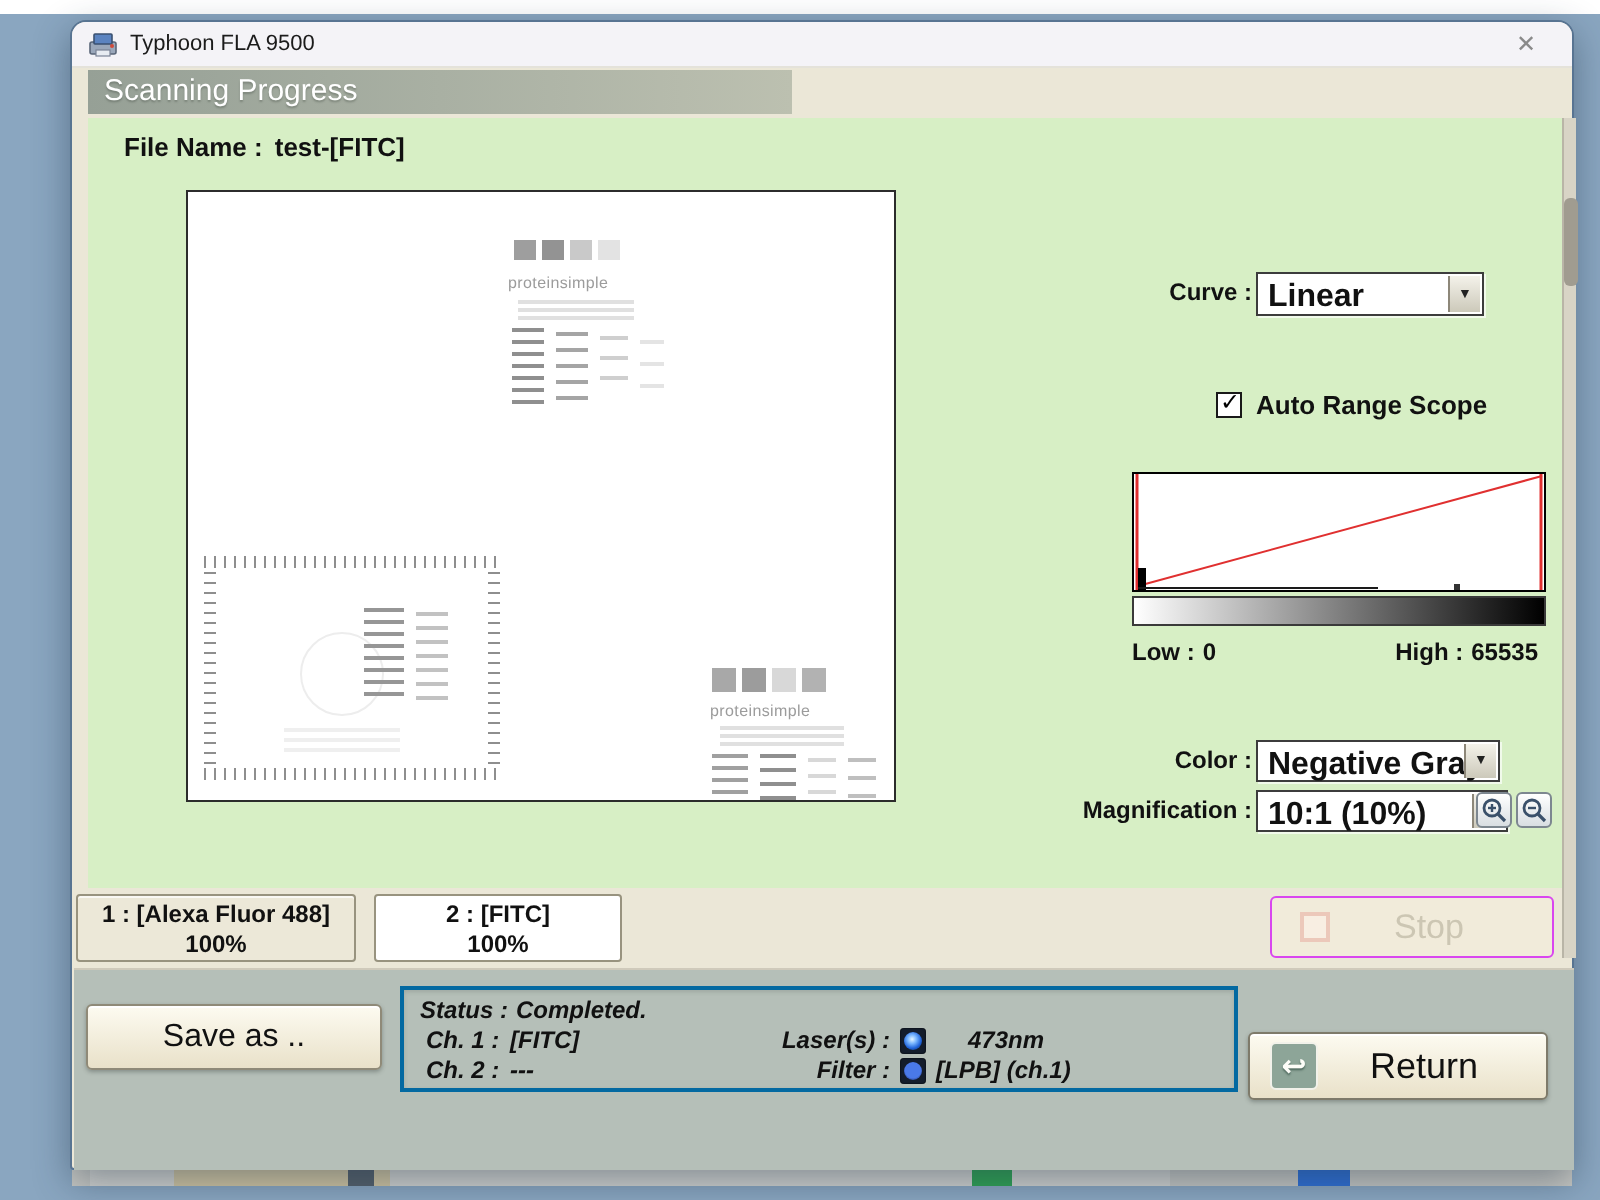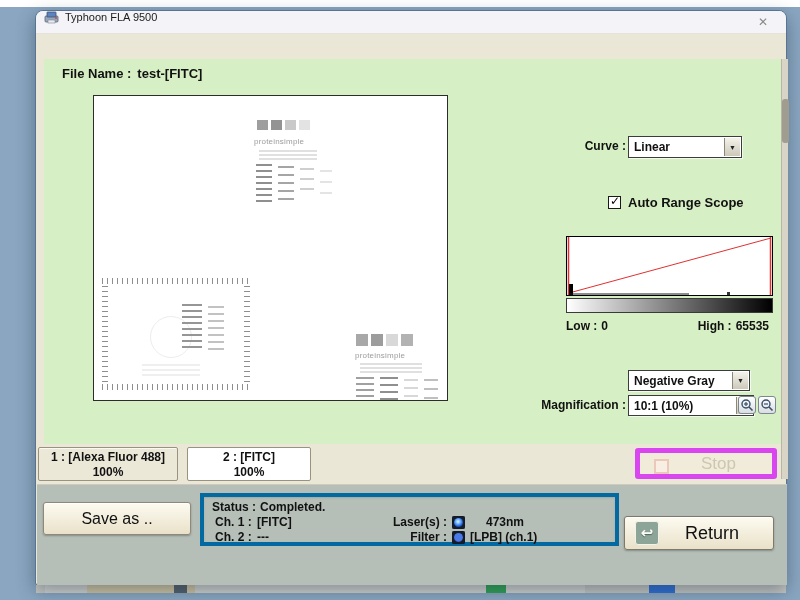--- a/index.html
+++ b/index.html
@@ -12,21 +12,21 @@
   #desktop-white-strip { left:0; top:593; width:800px; height:7px; background:#ffffff; }
   #behind-strip { left:36px; top:585px; width:750px; height:8px; background:#c9c9c4; overflow:hidden; }
   #behind-strip span { position:absolute; top:0; height:8px; display:block; }
 
   
   #window { left:35px; top:10px; width:752px; height:575px; background:#ebe7d7;
             border:1px solid #587492; border-radius:8px 8px 2px 2px;
             box-shadow:0 6px 18px rgba(30,50,70,.45); }
   #titlebar { left:0; top:0; width:750px; height:23px; background:#f4f3f7;
               border-radius:7px 7px 0 0; border-bottom:1px solid #e4e2da;
-              display:flex; padding-left:8px; }
+              display:flex; align-items:center; padding-left:8px; }
   #titlebar .win-title { font-size:11px; color:#1b1b1b; margin-left:6px; }
   #close-btn { position:absolute; right:14px; top:3px; width:18px; height:16px;
                color:#8a8a8a; font-size:12px; line-height:16px; text-align:center; cursor:default; }
 
   #prog-header { left:8px; top:24px; width:352px; height:22px;
                  background:linear-gradient(90deg,#96a096,#bcc0b0);
                  color:#fff; font-size:15px; line-height:22px; padding-left:8px;
                  text-shadow:0 1px 1px rgba(60,70,60,.35); }
 
   
@@ -52,21 +52,21 @@
             background:repeating-linear-gradient(180deg,#8e8e8e 0 1px,transparent 1px 5px); }
   .faint-circle { position:absolute; left:48px; top:38px; width:42px; height:42px;
                   border:1px solid #ededed; border-radius:50%; }
   .faint-lines { position:absolute; left:40px; top:86px; }
   .faint-lines b { display:block; width:58px; height:2px; background:#efefef; margin-bottom:3px; }
 
   
   .ctl-label { position:absolute; font-size:12px; font-weight:bold; color:#111; text-align:right; }
   .combo { position:absolute; background:#fff; border:1px solid #3c3c3c;
            box-shadow:1px 1px 0 rgba(255,255,255,.65); }
-  .combo .cval { position:absolute; left:5px; top:3px; font-size:12px; font-weight:bold; color:#111; white-space:nowrap; }
+  .combo .cval { position:absolute; left:5px; top:3px; font-size:16px; font-weight:bold; color:#111; white-space:nowrap; }
   .combo .carrow { position:absolute; right:1px; top:1px; bottom:1px; width:16px;
                    background:linear-gradient(#f4f2ea,#ccc9ba); border-left:1px solid #8d8779;
                    font-size:7px; color:#222; display:flex; align-items:center; justify-content:center; }
   #auto-range-box { left:564px; top:137px; width:13px; height:13px; background:#fff;
                     border:1px solid #191919; }
   #auto-range-box .chk { position:absolute; left:1px; top:-3px; font-size:12px; font-weight:bold; color:#000; }
   #auto-range-label { left:584px; top:136px; font-size:13px; font-weight:bold; color:#111; }
 
   #histogram { left:522px; top:177px; width:207px; height:60px; background:#fff;
                border:1px solid #000; }
@@ -80,36 +80,36 @@
               background:linear-gradient(#ffffff,#d9dee2); display:flex; align-items:center; justify-content:center; }
 
   
   .tab { position:absolute; top:436px; height:34px; border:1px solid #98937f; border-radius:2px;
          text-align:center; font-size:12px; font-weight:bold; color:#111; padding-top:2px; line-height:15px;
          box-shadow:inset 0 1px 0 rgba(255,255,255,.7); }
   #tab1 { left:2px; width:140px; background:#ece8d8; }
   #tab2 { left:151px; width:124px; background:#ffffff; }
 
   #stop-btn { left:599px; top:437px; width:142px; height:31px; background:#f1ebda;
-              border:5px solid #d946ef; border-radius:3px; display:flex; align-items:flex-end;
+              border:1px solid #d946ef; border-radius:3px; display:flex; align-items:center;
               padding-left:14px; }
   #stop-btn .stop-ico { width:15px; height:15px; border:2px solid #ecc8ba; background:#f8eee2; }
   #stop-btn .lbl { color:#ccc6b3; font-size:17px; margin-left:32px; }
 
   
   #bottom-panel { left:1px; top:473px; width:750px; height:101px; background:#b5bfb8;
                   border-top:1px solid #cfcabb; }
   .cream-btn { position:absolute; border:1px solid #8f8a78; border-radius:3px;
                background:linear-gradient(#fdfbf1,#e9e1c9);
                box-shadow:0 1px 2px rgba(40,50,45,.35), inset 0 1px 0 #fff;
                display:flex; align-items:center; justify-content:center; color:#111; }
   #save-as-btn { left:6px; top:17px; width:148px; height:33px; font-size:16px; }
   #launch-btn { left:6px; top:56px; width:148px; height:33px; font-size:15px;
                 background:#e7e1d0; border-color:#cfc9b6; color:#b3ac97; box-shadow:none; }
-  .info-box { position:absolute; border:4px solid #0369a1; box-shadow:inset 0 1px 2px rgba(70,80,75,.2); }
+  .info-box { position:absolute; border:2px solid #0369a1; box-shadow:inset 0 1px 2px rgba(70,80,75,.2);font-style:italic; }
   #status-box { left:163px; top:8px; width:419px; height:53px; }
   #format-box { left:163px; top:69px; width:419px; height:27px; }
   .sb { position:absolute; font-size:12px; font-weight:bold; color:#111; white-space:nowrap; }
   .chip { position:absolute; width:13px; height:13px; border-radius:2px; background:#141d2c;
           box-shadow:inset 0 0 1px #000; }
   .chip i { position:absolute; left:2px; top:2px; width:9px; height:9px; border-radius:50%; display:block; }
   #laser-chip i { background:radial-gradient(circle at 45% 40%, #e2f4ff 0%, #79b6ff 30%, #1f63da 62%, #0d1e38 100%); }
   #filter-chip i { background:radial-gradient(circle at 50% 45%, #4a79e8 0 58%, #22347a 85%); }
 
   #return-btn { left:587px; top:31px; width:150px; height:34px; font-size:18px; font-weight:500;
@@ -144,20 +144,21 @@
     <svg width="15" height="13" viewBox="0 0 15 13">
       <rect x="1" y="5" width="13" height="6" rx="1" fill="#9aa7ba" stroke="#5a6678" stroke-width="0.8"></rect>
       <rect x="3" y="1" width="9" height="5" rx="0.5" fill="#5b83c0" stroke="#3a5070" stroke-width="0.8"></rect>
       <rect x="4" y="9" width="7" height="3" fill="#e8ecf2" stroke="#7a8496" stroke-width="0.6"></rect>
       <circle cx="12" cy="7" r="1" fill="#d04a3a"></circle>
     </svg>
     <span class="win-title">Typhoon FLA 9500</span>
     <span id="close-btn">✕</span>
   </div>
 
+  <div class="abs" id="prog-header">Scanning Progress</div>
 
   <div class="abs" id="green-panel">
 
     <div class="abs" id="file-name">
       <span>File Name :</span><span class="val">test-[FITC]</span>
     </div>
 
     <div class="abs" id="preview">
 
       <div>
@@ -234,20 +235,21 @@
         <rect x="2" y="56.5" width="120" height="1" fill="#1a1a1a"></rect>
         <rect x="160" y="55" width="3" height="3" fill="#333"></rect>
       </svg>
     </div>
     <div class="abs" id="grad-bar"></div>
     <div class="abs" id="range-labels">
       <div class="pair"><span>Low :</span><span>0</span></div>
       <div class="pair"><span>High :</span><span>65535</span></div>
     </div>
 
+    <div class="ctl-label" style="left:440px;top:314px;width:142px;">Color :</div>
     <div class="combo" style="left:584px;top:311px;width:122px;height:21px;">
       <span class="cval">Negative Gray</span>
       <span class="carrow">▼</span>
     </div>
 
     <div class="ctl-label" style="left:440px;top:339px;width:142px;">Magnification :</div>
     <div class="combo" style="left:584px;top:336px;width:126px;height:21px;">
       <span class="cval">10:1 (10%)</span>
       <span class="carrow">▼</span>
     </div>

